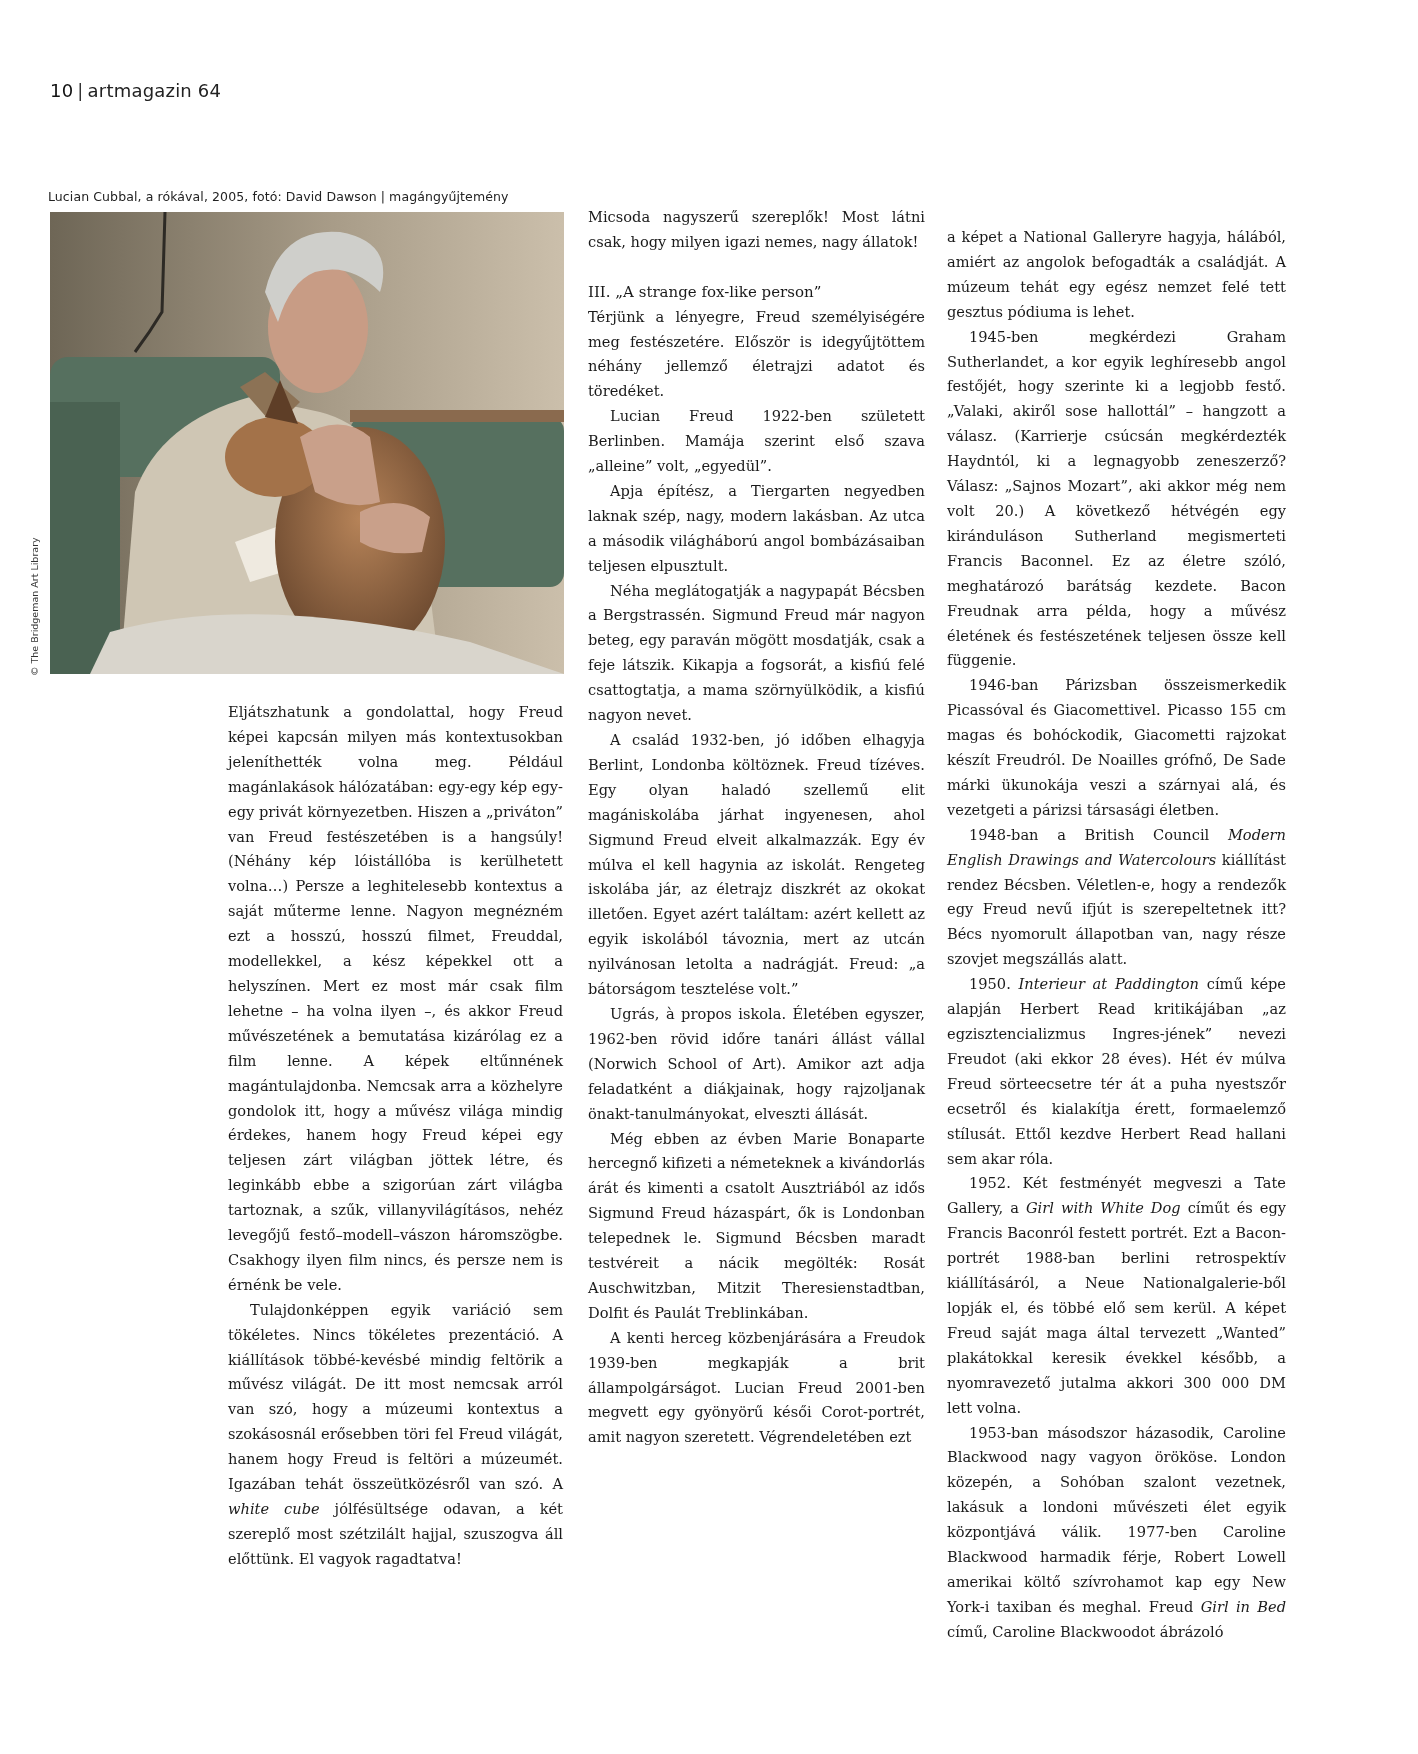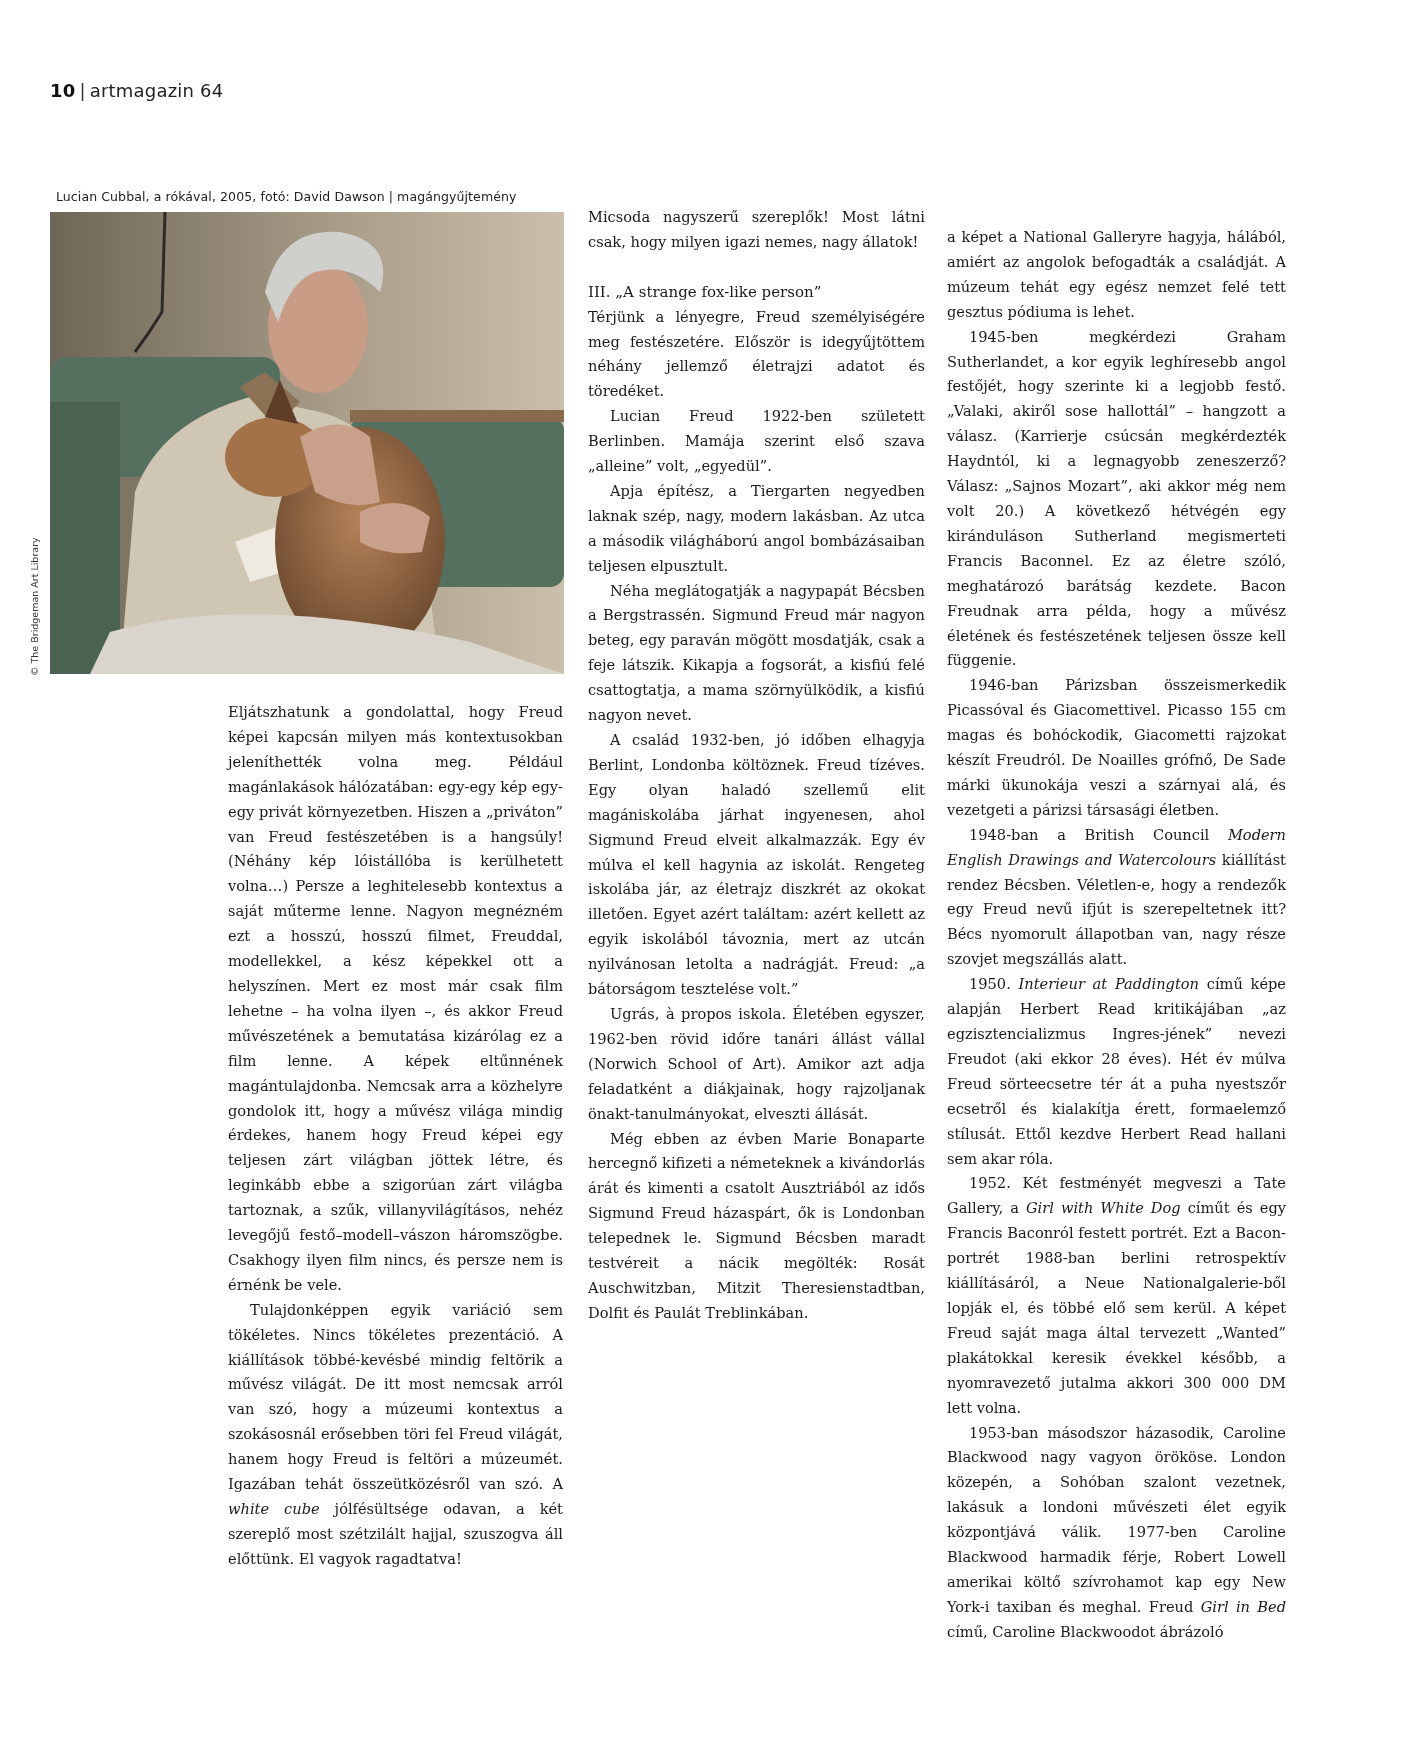--- a/index.html
+++ b/index.html
@@ -1,20 +1,20 @@
 <!DOCTYPE html>
 <html><head>
   <meta charset="utf-8">
   <style>
     html, body { margin: 0; padding: 0; background: #ffffff; }
     body { width: 1418px; height: 1754px; position: relative; overflow: hidden; color: #1a1a1a; }
     .header { position: absolute; left: 50px; top: 80px; font-family: "DejaVu Sans", sans-serif; font-size: 18px; color: #222; letter-spacing: 0.2px; }
-    .header .pgnum { font-weight: bold; color: #111; text-align: center; }
+    .header .pgnum { font-weight: normal; color: #111; text-align: center; }
     .header .sep { margin: 0 4px; color: #333; }
-    .caption { position: absolute; left: 56px; top: 189px; font-family: "DejaVu Sans", sans-serif; font-size: 12.5px; color: #222; letter-spacing: 0.1px; white-space: nowrap; }
+    .caption { position: absolute; left: 48px; top: 189px; font-family: "DejaVu Sans", sans-serif; font-size: 12.5px; color: #222; letter-spacing: 0.1px; white-space: nowrap; }
     .credit { position: absolute; left: 29px; top: 676px; width: 160px; transform: rotate(-90deg); transform-origin: 0 0; font-family: "DejaVu Sans", sans-serif; font-size: 9.5px; color: #333; white-space: nowrap; }
     .photo { position: absolute; left: 50px; top: 212px; width: 514px; height: 462px; overflow: hidden; background: #6b6457; }
     .photo svg { display: block; width: 100%; height: 100%; }
     .col { position: absolute; font-family: "DejaVu Serif", serif; font-size: 14.6px; line-height: 24.9px; color: #1a1a1a; text-align: justify; hyphens: manual; }
     .col p { margin: 0; text-indent: 22px; }
     .col p.noindent { text-indent: 0; }
     .col p.spacer { height: 24.9px; }
     .col h3 { margin: 0; font-size: 15px; font-weight: normal; line-height: 24.9px; }
     .col em { font-style: italic; }
     #col1 { left: 228px; top: 700px; width: 335px; }
@@ -74,20 +74,21 @@
   <p class="noindent">Micsoda nagyszerű szereplők! Most látni csak, hogy milyen igazi nemes, nagy állatok!</p>
   <p class="spacer"></p>
   <h3>III. „A strange fox-like person”</h3>
   <p class="noindent">Térjünk a lényegre, Freud személyiségére meg festészetére. Először is idegyűjtöttem néhány jellemző életrajzi adatot és töredéket.</p>
   <p>Lucian Freud 1922-ben született Berlinben. Mamája szerint első szava „alleine” volt, „egyedül”.</p>
   <p>Apja építész, a Tiergarten negyedben laknak szép, nagy, modern lakásban. Az utca a második világháború angol bombázásaiban teljesen elpusztult.</p>
   <p>Néha meglátogatják a nagypapát Bécsben a Bergstrassén. Sigmund Freud már nagyon beteg, egy paraván mögött mosdatják, csak a feje látszik. Kikapja a fogsorát, a kisfiú felé csattogtatja, a mama szörnyülködik, a kisfiú nagyon nevet.</p>
   <p>A család 1932-ben, jó időben elhagyja Berlint, Londonba költöznek. Freud tízéves. Egy olyan haladó szellemű elit magániskolába járhat ingyenesen, ahol Sigmund Freud elveit alkalmazzák. Egy év múlva el kell hagynia az iskolát. Rengeteg iskolába jár, az életrajz diszkrét az okokat illetően. Egyet azért találtam: azért kellett az egyik iskolából távoznia, mert az utcán nyilvánosan letolta a nadrágját. Freud: „a bátorságom tesztelése volt.”</p>
   <p>Ugrás, à propos iskola. Életében egyszer, 1962-ben rövid időre tanári állást vállal (Norwich School of Art). Amikor azt adja feladatként a diákjainak, hogy rajzoljanak önakt-tanulmányokat, elveszti állását.</p>
   <p>Még ebben az évben Marie Bonaparte hercegnő kifizeti a németeknek a kivándorlás árát és kimenti a csatolt Ausztriából az idős Sigmund Freud házaspárt, ők is Londonban telepednek le. Sigmund Bécsben maradt testvéreit a nácik megölték: Rosát Auschwitzban, Mitzit Theresienstadtban, Dolfit és Paulát Treblinkában.</p>
+  <p>A kenti herceg közbenjárására a Freudok 1939-ben megkapják a brit állampolgárságot. Lucian Freud 2001-ben megvett egy gyönyörű késői Corot-portrét, amit nagyon szeretett. Végrendeletében ezt</p>
 </div>
 
 <div class="col" id="col3">
   <p class="noindent">a képet a National Galleryre hagyja, hálából, amiért az angolok befogadták a családját. A múzeum tehát egy egész nemzet felé tett gesztus pódiuma is lehet.</p>
   <p>1945-ben megkérdezi Graham Sutherlandet, a kor egyik leghíresebb angol festőjét, hogy szerinte ki a legjobb festő. „Valaki, akiről sose hallottál” – hangzott a válasz. (Karrierje csúcsán megkérdezték Haydntól, ki a legnagyobb zeneszerző? Válasz: „Sajnos Mozart”, aki akkor még nem volt 20.) A következő hétvégén egy kiránduláson Sutherland megismerteti Francis Baconnel. Ez az életre szóló, meghatározó barátság kezdete. Bacon Freudnak arra példa, hogy a művész életének és festészetének teljesen össze kell függenie.</p>
   <p>1946-ban Párizsban összeismerkedik Picassóval és Giacomettivel. Picasso 155 cm magas és bohóckodik, Giacometti rajzokat készít Freudról. De Noailles grófnő, De Sade márki ükunokája veszi a szárnyai alá, és vezetgeti a párizsi társasági életben.</p>
   <p><span>1948-ban a British Council </span><em>Modern English Drawings and Watercolours</em><span> kiállítást rendez Bécsben. Véletlen-e, hogy a rendezők egy Freud nevű ifjút is szerepeltetnek itt? Bécs nyomorult állapotban van, nagy része szovjet megszállás alatt.</span></p>
   <p><span>1950. </span><em>Interieur at Paddington</em><span> című képe alapján Herbert Read kritikájában „az egzisztencializmus Ingres-jének” nevezi Freudot (aki ekkor 28 éves). Hét év múlva Freud sörteecsetre tér át a puha nyestszőr ecsetről és kialakítja érett, formaelemző stílusát. Ettől kezdve Herbert Read hallani sem akar róla.</span></p>
   <p><span>1952. Két festményét megveszi a Tate Gallery, a </span><em>Girl with White Dog</em><span> címűt és egy Francis Baconról festett portrét. Ezt a Bacon-portrét 1988-ban berlini retrospektív kiállításáról, a Neue Nationalgalerie-ből lopják el, és többé elő sem kerül. A képet Freud saját maga által tervezett „Wanted” plakátokkal keresik évekkel később, a nyomravezető jutalma akkori 300 000 DM lett volna.</span></p>
   <p><span>1953-ban másodszor házasodik, Caroline Blackwood nagy vagyon örököse. London közepén, a Sohóban szalont vezetnek, lakásuk a londoni művészeti élet egyik központjává válik. 1977-ben Caroline Blackwood harmadik férje, Robert Lowell amerikai költő szívrohamot kap egy New York-i taxiban és meghal. Freud </span><em>Girl in Bed</em><span> című, Caroline Blackwoodot ábrázoló</span></p>

